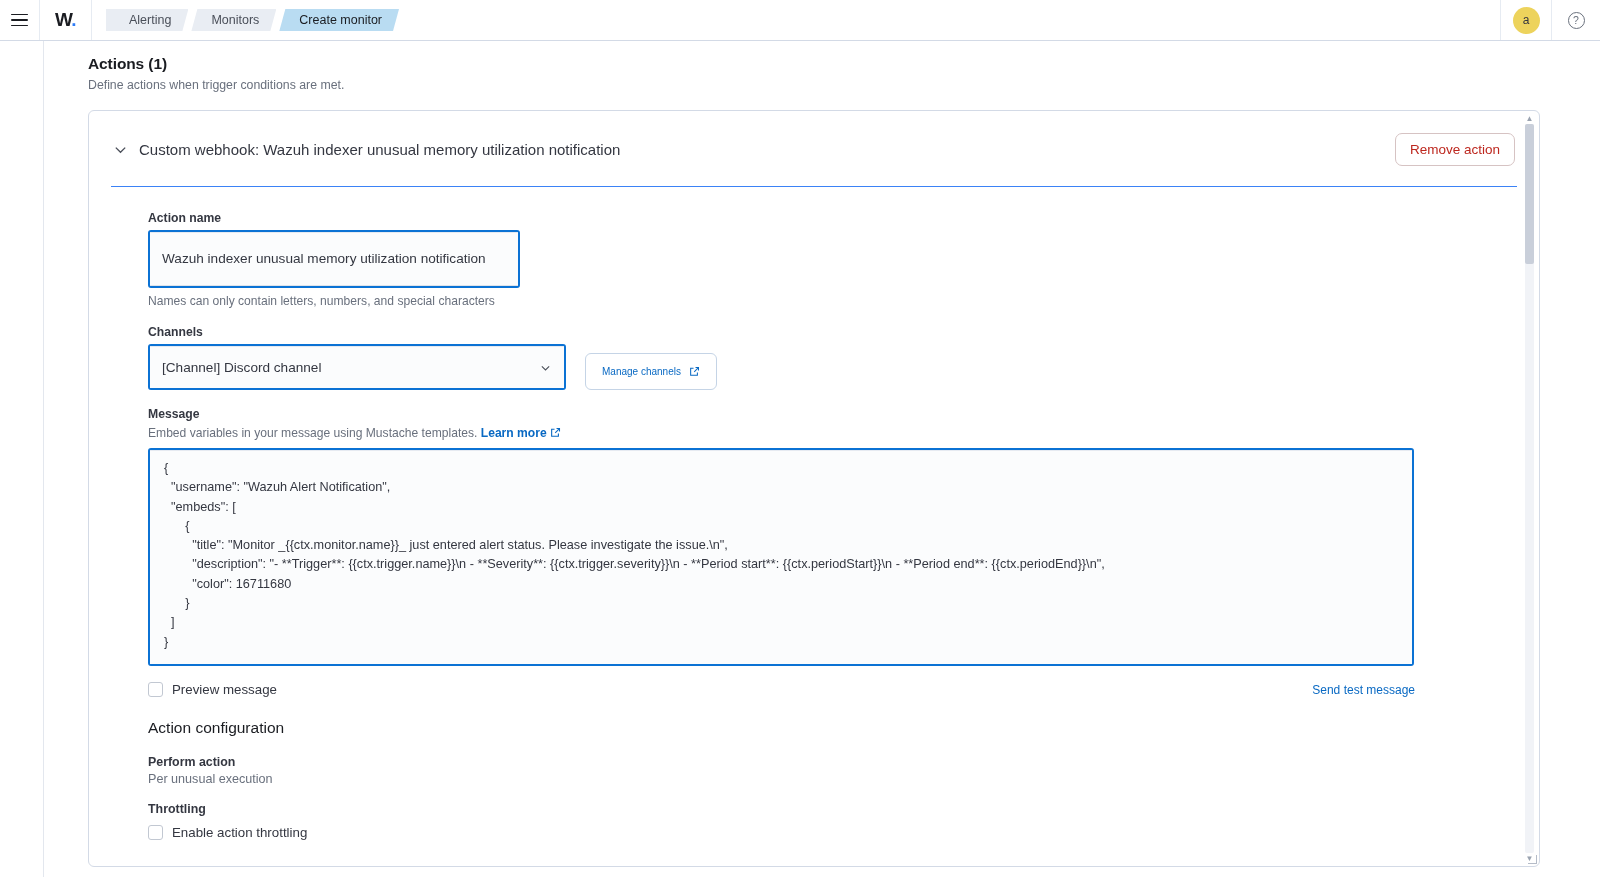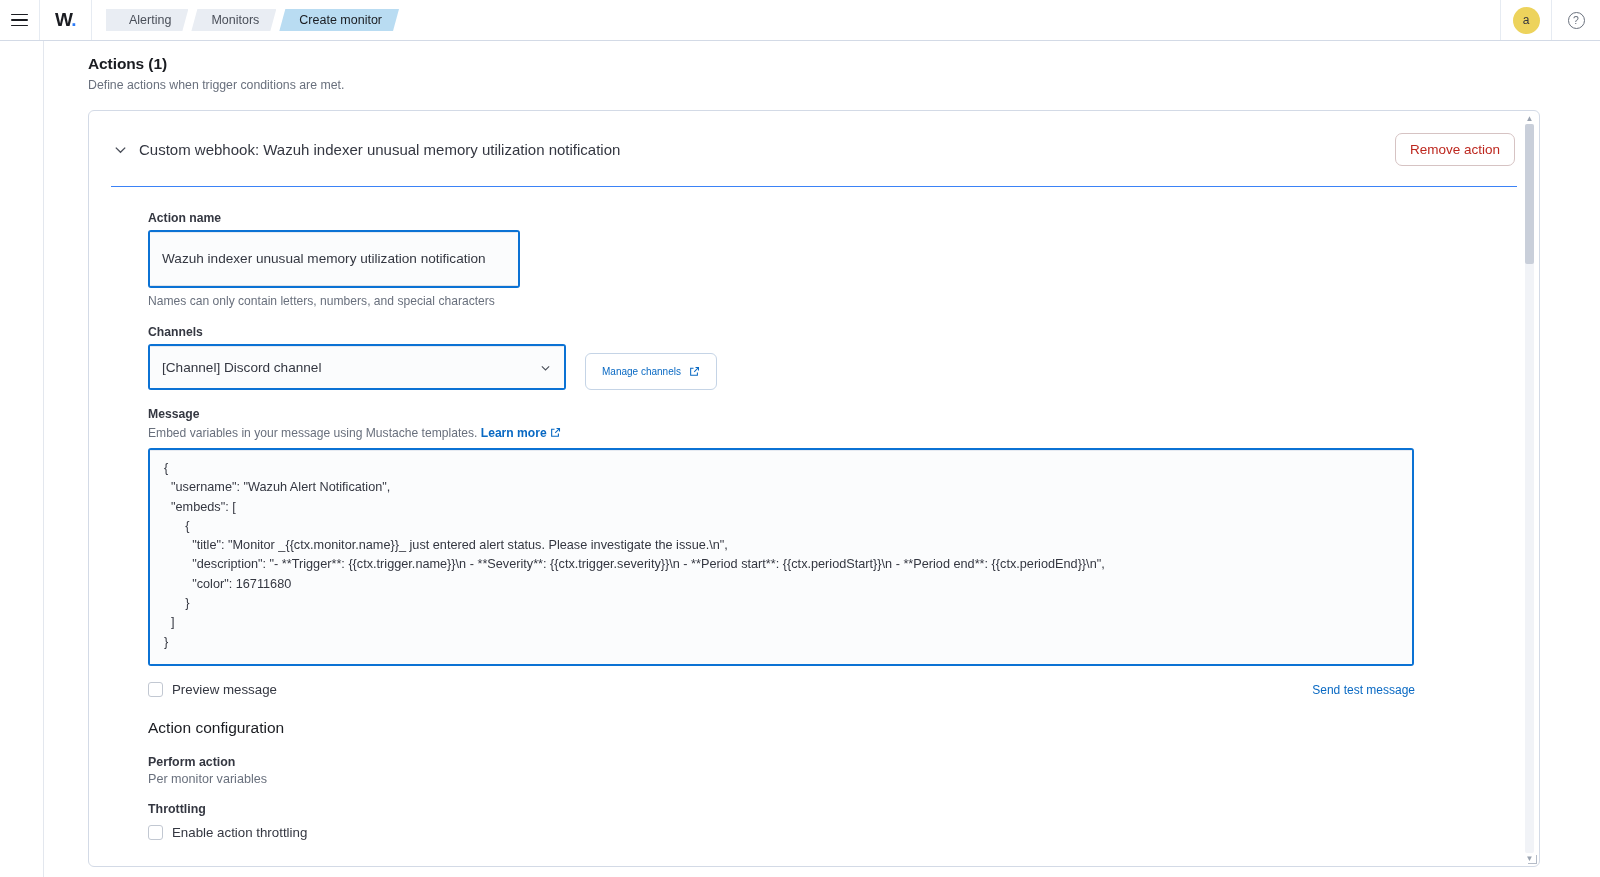--- a/index.html
+++ b/index.html
@@ -323,21 +323,21 @@
             <div class="checkbox"></div>
             <span>Preview message</span>
           </div>
           <div class="send-test">Send test message</div>
         </div>
 
         
         <div class="subsection-title">Action configuration</div>
 
         <div class="cfg-label">Perform action</div>
-        <div class="cfg-value">Per monitor variables</div>
+        <div class="cfg-value">Per unusual execution</div>
 
         <div class="throttle-label">Throttling</div>
         <div class="checkline throttle-check">
           <div class="checkbox"></div>
           <span>Enable action throttling</span>
         </div>
 
       </div>
     </div>
 

